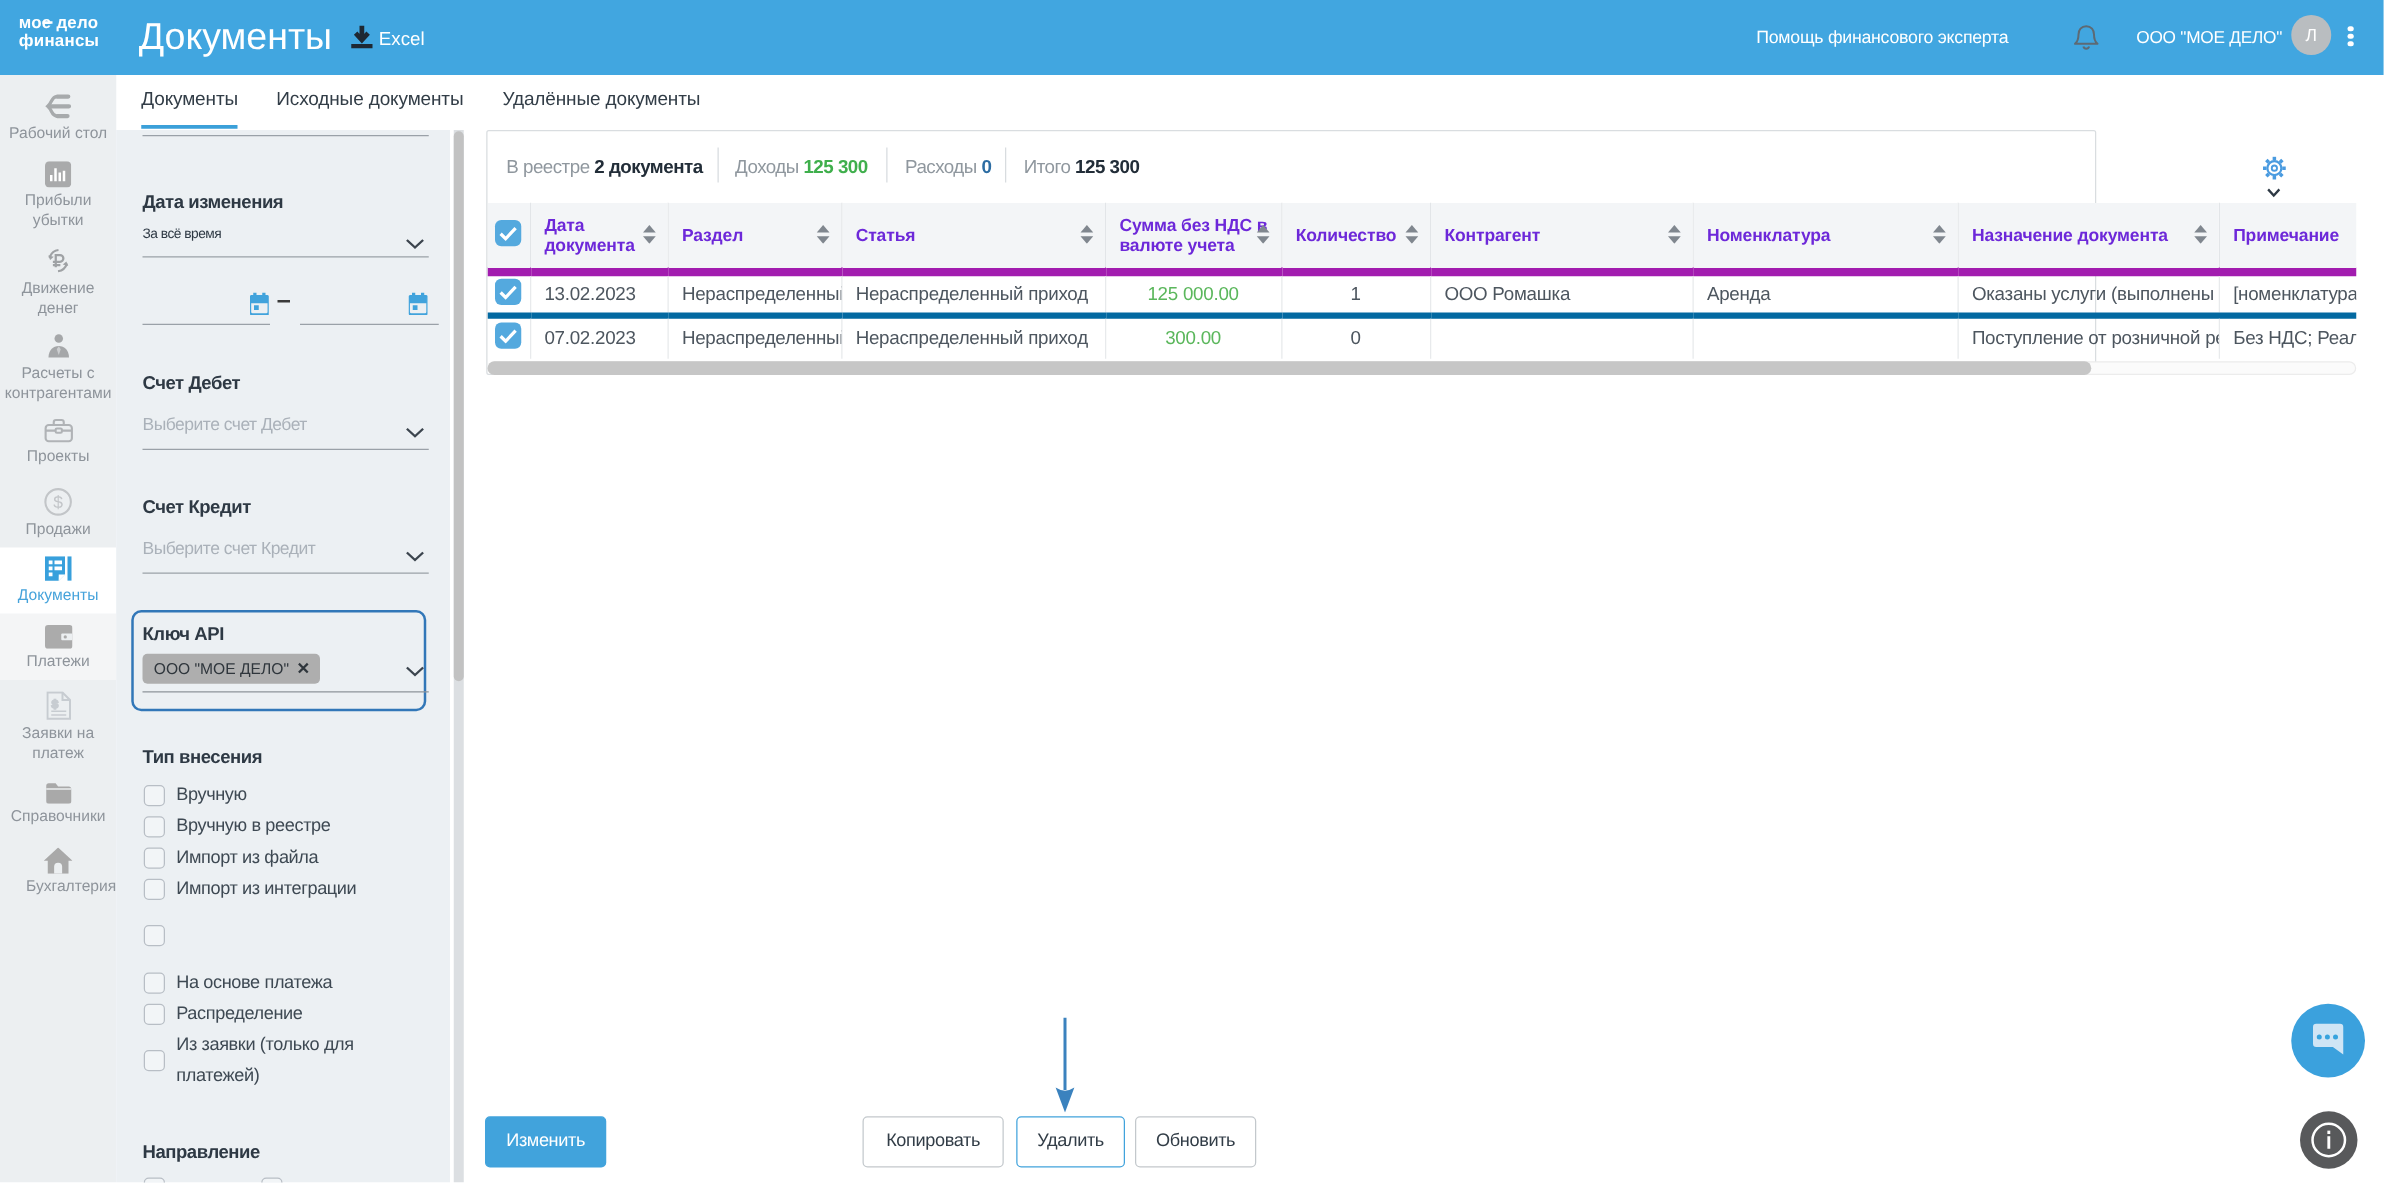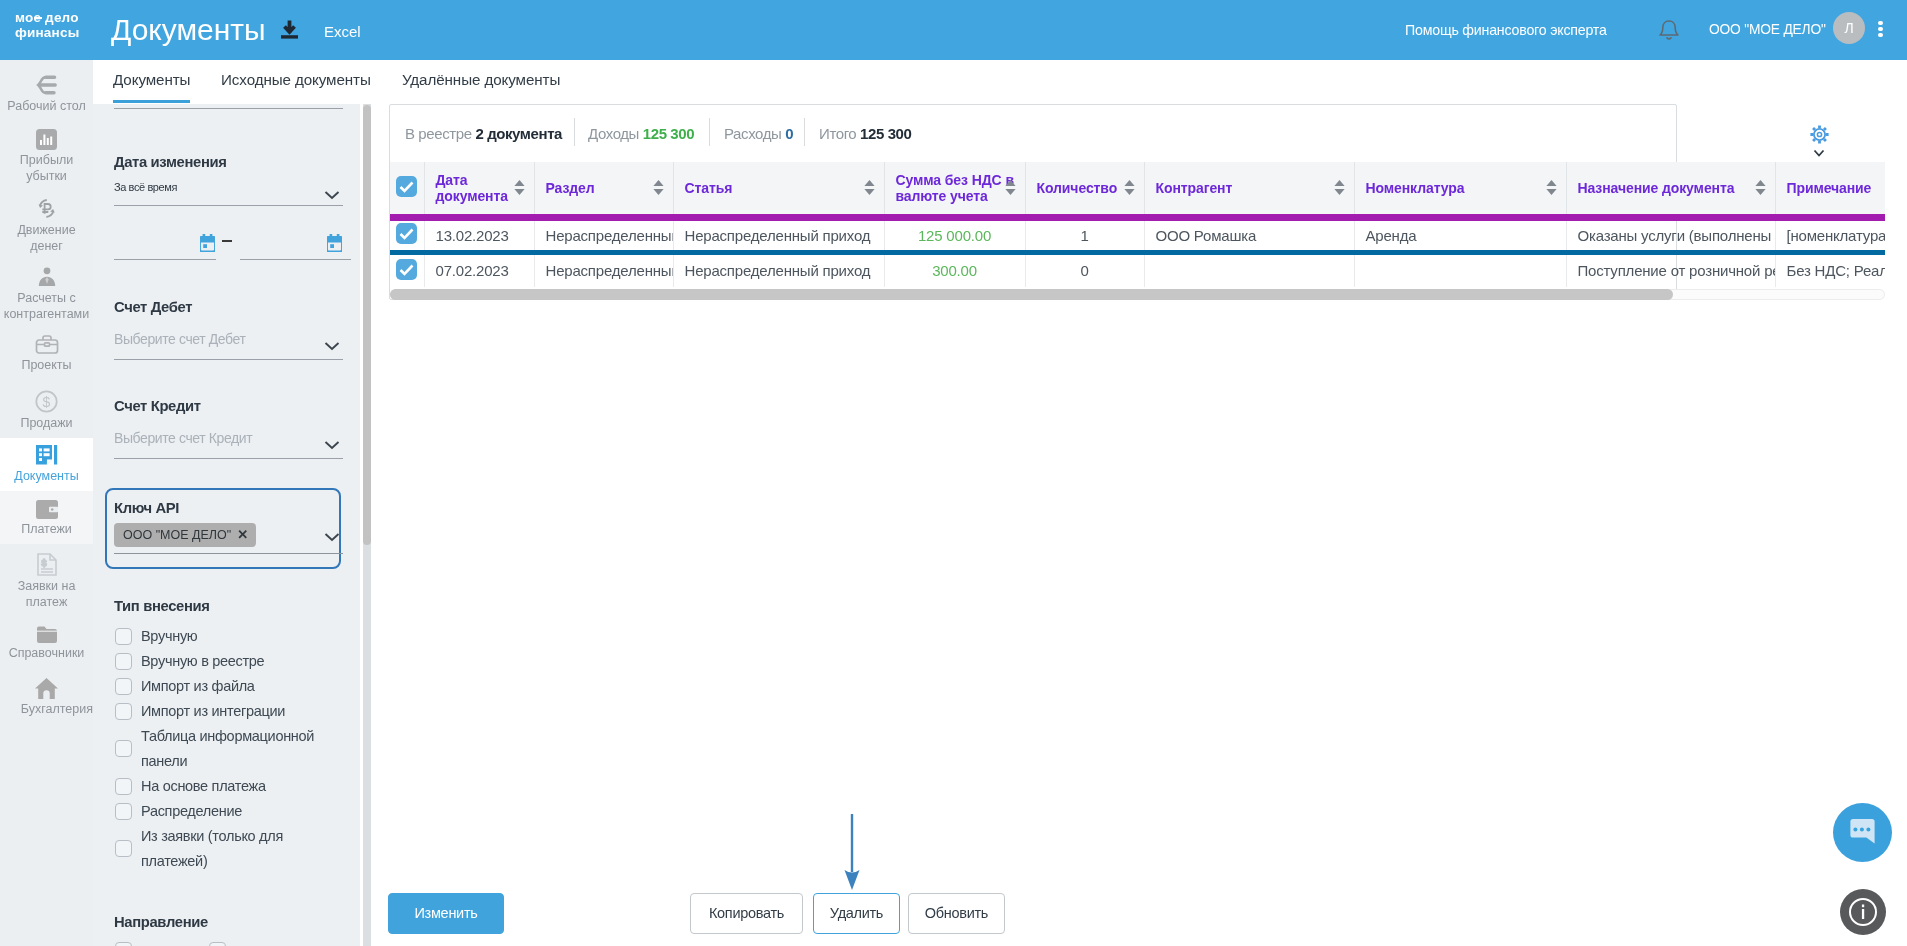--- a/index.html
+++ b/index.html
@@ -9,21 +9,21 @@
   .abs { position:absolute; }
   #stage { position:relative; width:1907px; height:946px; }
 
   
   #header { position:absolute; left:0; top:0; width:1907px; height:60px; background:#41a6e0; }
   #logo { position:absolute; left:15px; top:11px; color:#fff; font-size:13.5px; font-weight:bold;
     line-height:14.5px; letter-spacing:0.2px; }
   #logo .bar { position:absolute; left:19px; top:5.5px; width:7.5px; height:2px; background:#fff; }
   #pagetitle { position:absolute; left:111px; top:13px; color:#fff; font-size:30px; font-weight:500; letter-spacing:0px; }
   #excel { position:absolute; left:279px; top:20px; }
-  #excel span { position:absolute; left:24px; top:3px; color:#fff; font-size:15px;margin-left:21px; }
+  #excel span { position:absolute; left:24px; top:3px; color:#fff; font-size:15px; }
   #help { position:absolute; left:1405px; top:22px; color:#fff; font-size:14.2px; letter-spacing:-0.2px; }
   #bell { position:absolute; left:1657px; top:19px; }
   #org { position:absolute; left:1709px; top:22px; color:#fff; font-size:13.8px; letter-spacing:-0.2px; }
   #avatar { position:absolute; left:1833px; top:12px; width:32px; height:32px; border-radius:50%;
     background:#b9bdc0; color:#fff; font-size:14px; text-align:center; line-height:32px; }
   .hdots { position:absolute; left:1878.3px; width:4.3px; height:4.3px; border-radius:50%; background:#fff; }
 
   
   #sidebar { position:absolute; left:0; top:60px; width:93px; height:886px; background:#eceff1; }
   .sbitem { position:absolute; left:0; width:93px; text-align:center; color:#8e949b; font-size:12.5px; line-height:15.5px; }
@@ -289,21 +289,20 @@
     <div class="flabel" style="top:494px;">Тип внесения</div>
     <div class="fchk" style="top:524px;"></div>
       <div class="fchklbl" style="top:520px;">Вручную</div>
     <div class="fchk" style="top:549px;"></div>
       <div class="fchklbl" style="top:545px;">Вручную в реестре</div>
     <div class="fchk" style="top:574px;"></div>
       <div class="fchklbl" style="top:570px;">Импорт из файла</div>
     <div class="fchk" style="top:599px;"></div>
       <div class="fchklbl" style="top:595px;">Импорт из интеграции</div>
     <div class="fchk" style="top:636px;"></div>
-      <div class="fchklbl" style="top:620px;">Таблица информационной<br>панели</div>
     <div class="fchk" style="top:674px;"></div>
       <div class="fchklbl" style="top:670px;">На основе платежа</div>
     <div class="fchk" style="top:699px;"></div>
       <div class="fchklbl" style="top:695px;">Распределение</div>
     <div class="fchk" style="top:736px;"></div>
       <div class="fchklbl" style="top:720px;">Из заявки (только для<br>платежей)</div>
 
     <div class="flabel" style="top:810px;">Направление</div>
     <div class="fchk" style="top:838px;"></div>
     <div class="fchk" style="left:116px; top:838px;"></div>
@@ -417,21 +416,21 @@
         <td>Поступление от розничной реализации</td>
         <td>Без НДС; Реализация</td>
       </tr>
     </tbody>
         </table>
     </div>
     <div id="hscroll"></div>
     <div id="hthumb"></div>
   </div>
 
-  <div class="btn btnblue" style="left:388px; width:116px;">Изменить</div>
+  <div class="btn btnblue" style="left:388px; width:97px;">Изменить</div>
   <div class="btn" style="left:690px; width:113px;">Копировать</div>
   <div class="btn btnb" style="left:813px; width:87px;">Удалить</div>
   <div class="btn" style="left:908px; width:97px;">Обновить</div>
 
   <svg id="arrow" width="18" height="76" viewBox="0 0 18 76">
     <path d="M9 0 V58" stroke="#3b82be" stroke-width="2.4"></path>
     <path d="M9 76 L1.5 56 Q9 61 16.5 56 z" fill="#3b82be"></path>
   </svg>
 
   <div id="chatfab">

